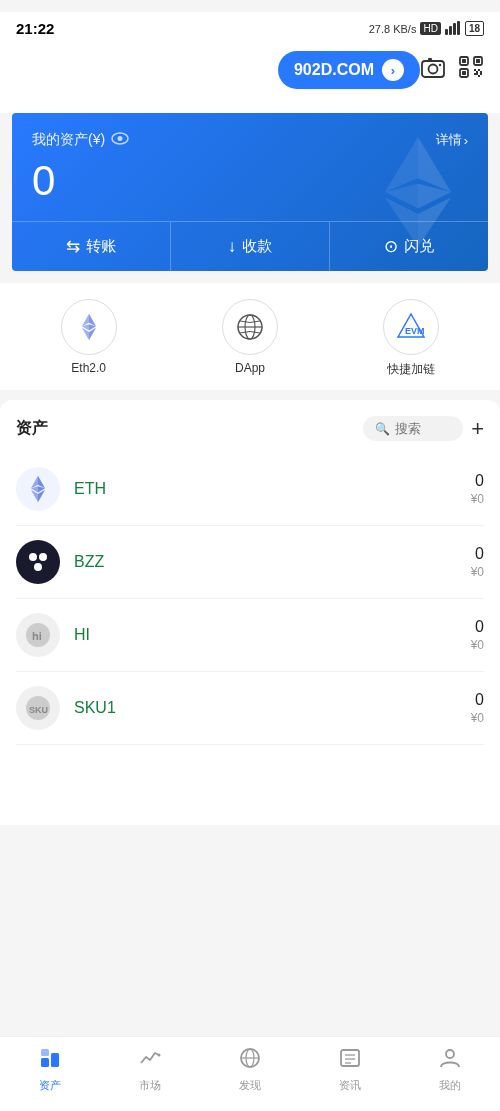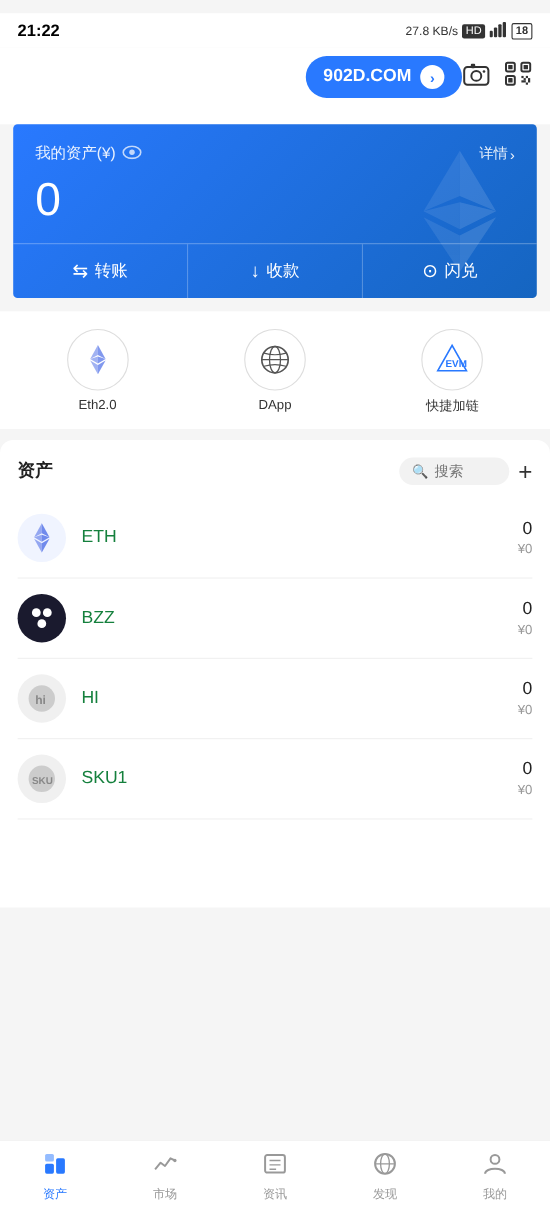--- a/index.html
+++ b/index.html
@@ -547,38 +547,38 @@
         <polyline points="2,16 7,10 11,13 16,6 20,8" stroke="#999" stroke-width="1.8" fill="none" stroke-linejoin="round"></polyline>
         <circle cx="20" cy="8" r="1.5" fill="#999"></circle>
       </svg>
     </span>
     <span class="nav-label">市场</span>
   </div>
 
   <div class="nav-item">
     <span class="nav-icon">
       <svg width="22" height="22" viewBox="0 0 22 22" fill="none">
+        <circle cx="11" cy="11" r="9" stroke="#999" stroke-width="1.8" fill="none"></circle>
+        <ellipse cx="11" cy="11" rx="4" ry="9" stroke="#999" stroke-width="1.2" fill="none"></ellipse>
+        <line x1="2" y1="11" x2="20" y2="11" stroke="#999" stroke-width="1.2"></line>
+      </svg>
+    </span>
+    <span class="nav-label">发现</span>
+  </div>
+
+  <div class="nav-item">
+    <span class="nav-icon">
+      <svg width="22" height="22" viewBox="0 0 22 22" fill="none">
         <rect x="2" y="3" width="18" height="16" rx="2" stroke="#999" stroke-width="1.8" fill="none"></rect>
         <line x1="6" y1="8" x2="16" y2="8" stroke="#999" stroke-width="1.3"></line>
         <line x1="6" y1="12" x2="16" y2="12" stroke="#999" stroke-width="1.3"></line>
         <line x1="6" y1="16" x2="12" y2="16" stroke="#999" stroke-width="1.3"></line>
       </svg>
     </span>
     <span class="nav-label">资讯</span>
-  </div>
-
-  <div class="nav-item">
-    <span class="nav-icon">
-      <svg width="22" height="22" viewBox="0 0 22 22" fill="none">
-        <circle cx="11" cy="11" r="9" stroke="#999" stroke-width="1.8" fill="none"></circle>
-        <ellipse cx="11" cy="11" rx="4" ry="9" stroke="#999" stroke-width="1.2" fill="none"></ellipse>
-        <line x1="2" y1="11" x2="20" y2="11" stroke="#999" stroke-width="1.2"></line>
-      </svg>
-    </span>
-    <span class="nav-label">发现</span>
   </div>
 
   <div class="nav-item">
     <span class="nav-icon">
       <svg width="22" height="22" viewBox="0 0 22 22" fill="none">
         <circle cx="11" cy="7" r="4" stroke="#999" stroke-width="1.8" fill="none"></circle>
         <path d="M2 20 C2 14 20 14 20 20" stroke="#999" stroke-width="1.8" fill="none"></path>
       </svg>
     </span>
     <span class="nav-label">我的</span>

